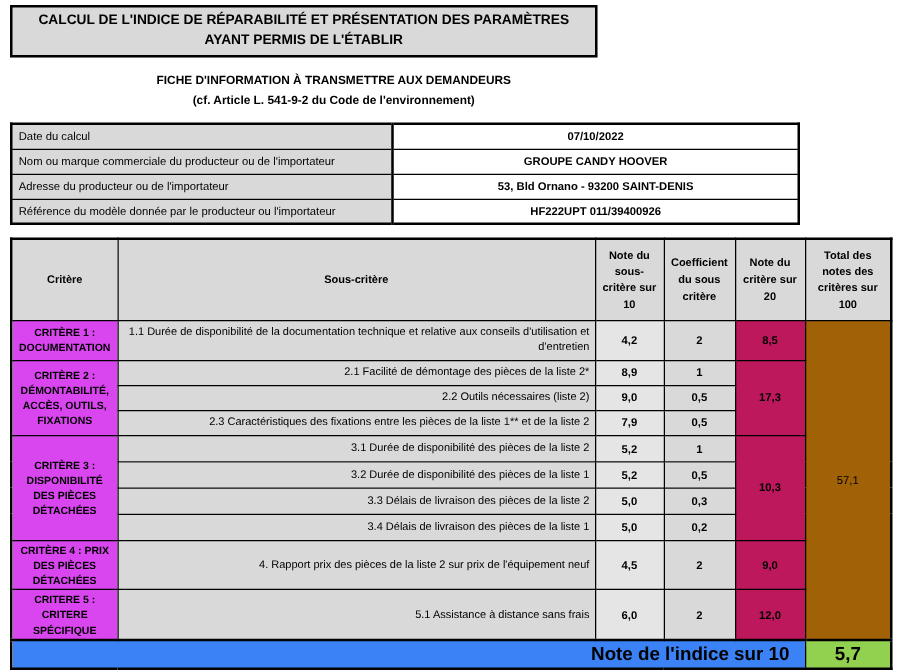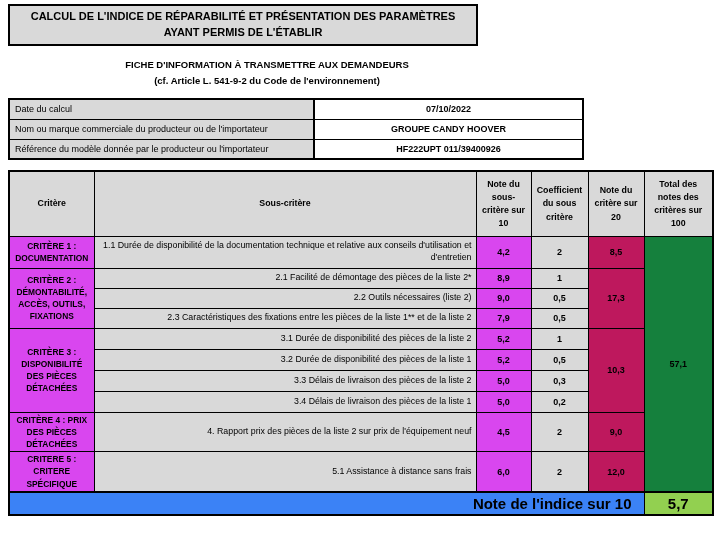--- a/index.html
+++ b/index.html
@@ -24,38 +24,38 @@
   }
 
   
   .subtitle {
     width:534px; margin-top:11px; text-align:center;
     font-weight:bold; font-size:9.5px; line-height:1.65;
   }
 
   
   table { border-collapse:collapse; }
-  .info-table { margin:10px 8px 0 8px; width:576px; border:2px solid #000; }
+  .info-table { margin:10px 8px 0 8px; width:632px; border:2px solid #000; }
   .info-table td { border:1px solid #000; font-size:9px; padding:2px 5px; height:20px; }
   .info-table td.label { background:#d9d9d9; width:305px; border-right:2px solid #000; }
   .info-table td.value { text-align:center; font-weight:bold; background:#fff; }
 
   
   .main-table { margin:10px 8px 0 8px; width:704px; border:2px solid #000; table-layout:fixed; }
   .main-table th, .main-table td { border:1px solid #000; overflow:hidden; }
   .main-table th {
     background:#d9d9d9; font-weight:bold; font-size:8.8px; height:65px;
     text-align:center; padding:1px 2px; line-height:1.5;
   }
   td.crit  { background:#d946ef; font-weight:bold; text-align:center; font-size:8.4px; padding:1px 2px; line-height:1.45; }
   td.sub   { background:#d9d9d9; font-size:8.8px; text-align:right; padding:1px 4px; line-height:1.35; }
-  td.note10{ background:#d946ef; font-weight:bold; text-align:center; font-size:9px; }
+  td.note10{ background:#e5e5e5; font-weight:bold; text-align:center; font-size:9px; }
   td.coef  { background:#d9d9d9; font-weight:bold; text-align:center; font-size:9px; }
   td.note20{ background:#be185d; font-weight:bold; text-align:center; font-size:9px; }
-  td.total { background:#15803d; font-weight:bold; text-align:center; font-size:9px; }
+  td.total { background:#a16207; font-weight:normal; text-align:center; font-size:9px; }
   tr.r-doc  td { height:32px; }
   tr.r-std  td { height:20px; }
   tr.r-std3 td { height:21px; }
   tr.r-c4   td { height:32px; }
   tr.r-c5   td { height:21px; }
   td.index-label {
     background:#3b82f6; text-align:right; font-weight:bold; font-size:15px;
     padding:2px 12px 2px 2px; height:22px; border-top:2px solid #000;
   }
   td.index-value {
@@ -79,20 +79,24 @@
 
   <table class="info-table">
     <tbody>
         <tr>
       <td class="label">Date du calcul</td>
       <td class="value">07/10/2022</td>
     </tr>
     <tr>
       <td class="label">Nom ou marque commerciale du producteur ou de l'importateur</td>
       <td class="value">GROUPE CANDY HOOVER</td>
+    </tr>
+    <tr>
+      <td class="label">Adresse du producteur ou de l'importateur</td>
+      <td class="value">53, Bld Ornano - 93200 SAINT-DENIS</td>
     </tr>
     <tr>
       <td class="label">Référence du modèle donnée par le producteur ou l'importateur</td>
       <td class="value">HF222UPT 011/39400926</td>
     </tr>
   </tbody>
     </table>
 
   <table class="main-table">
     <colgroup>

